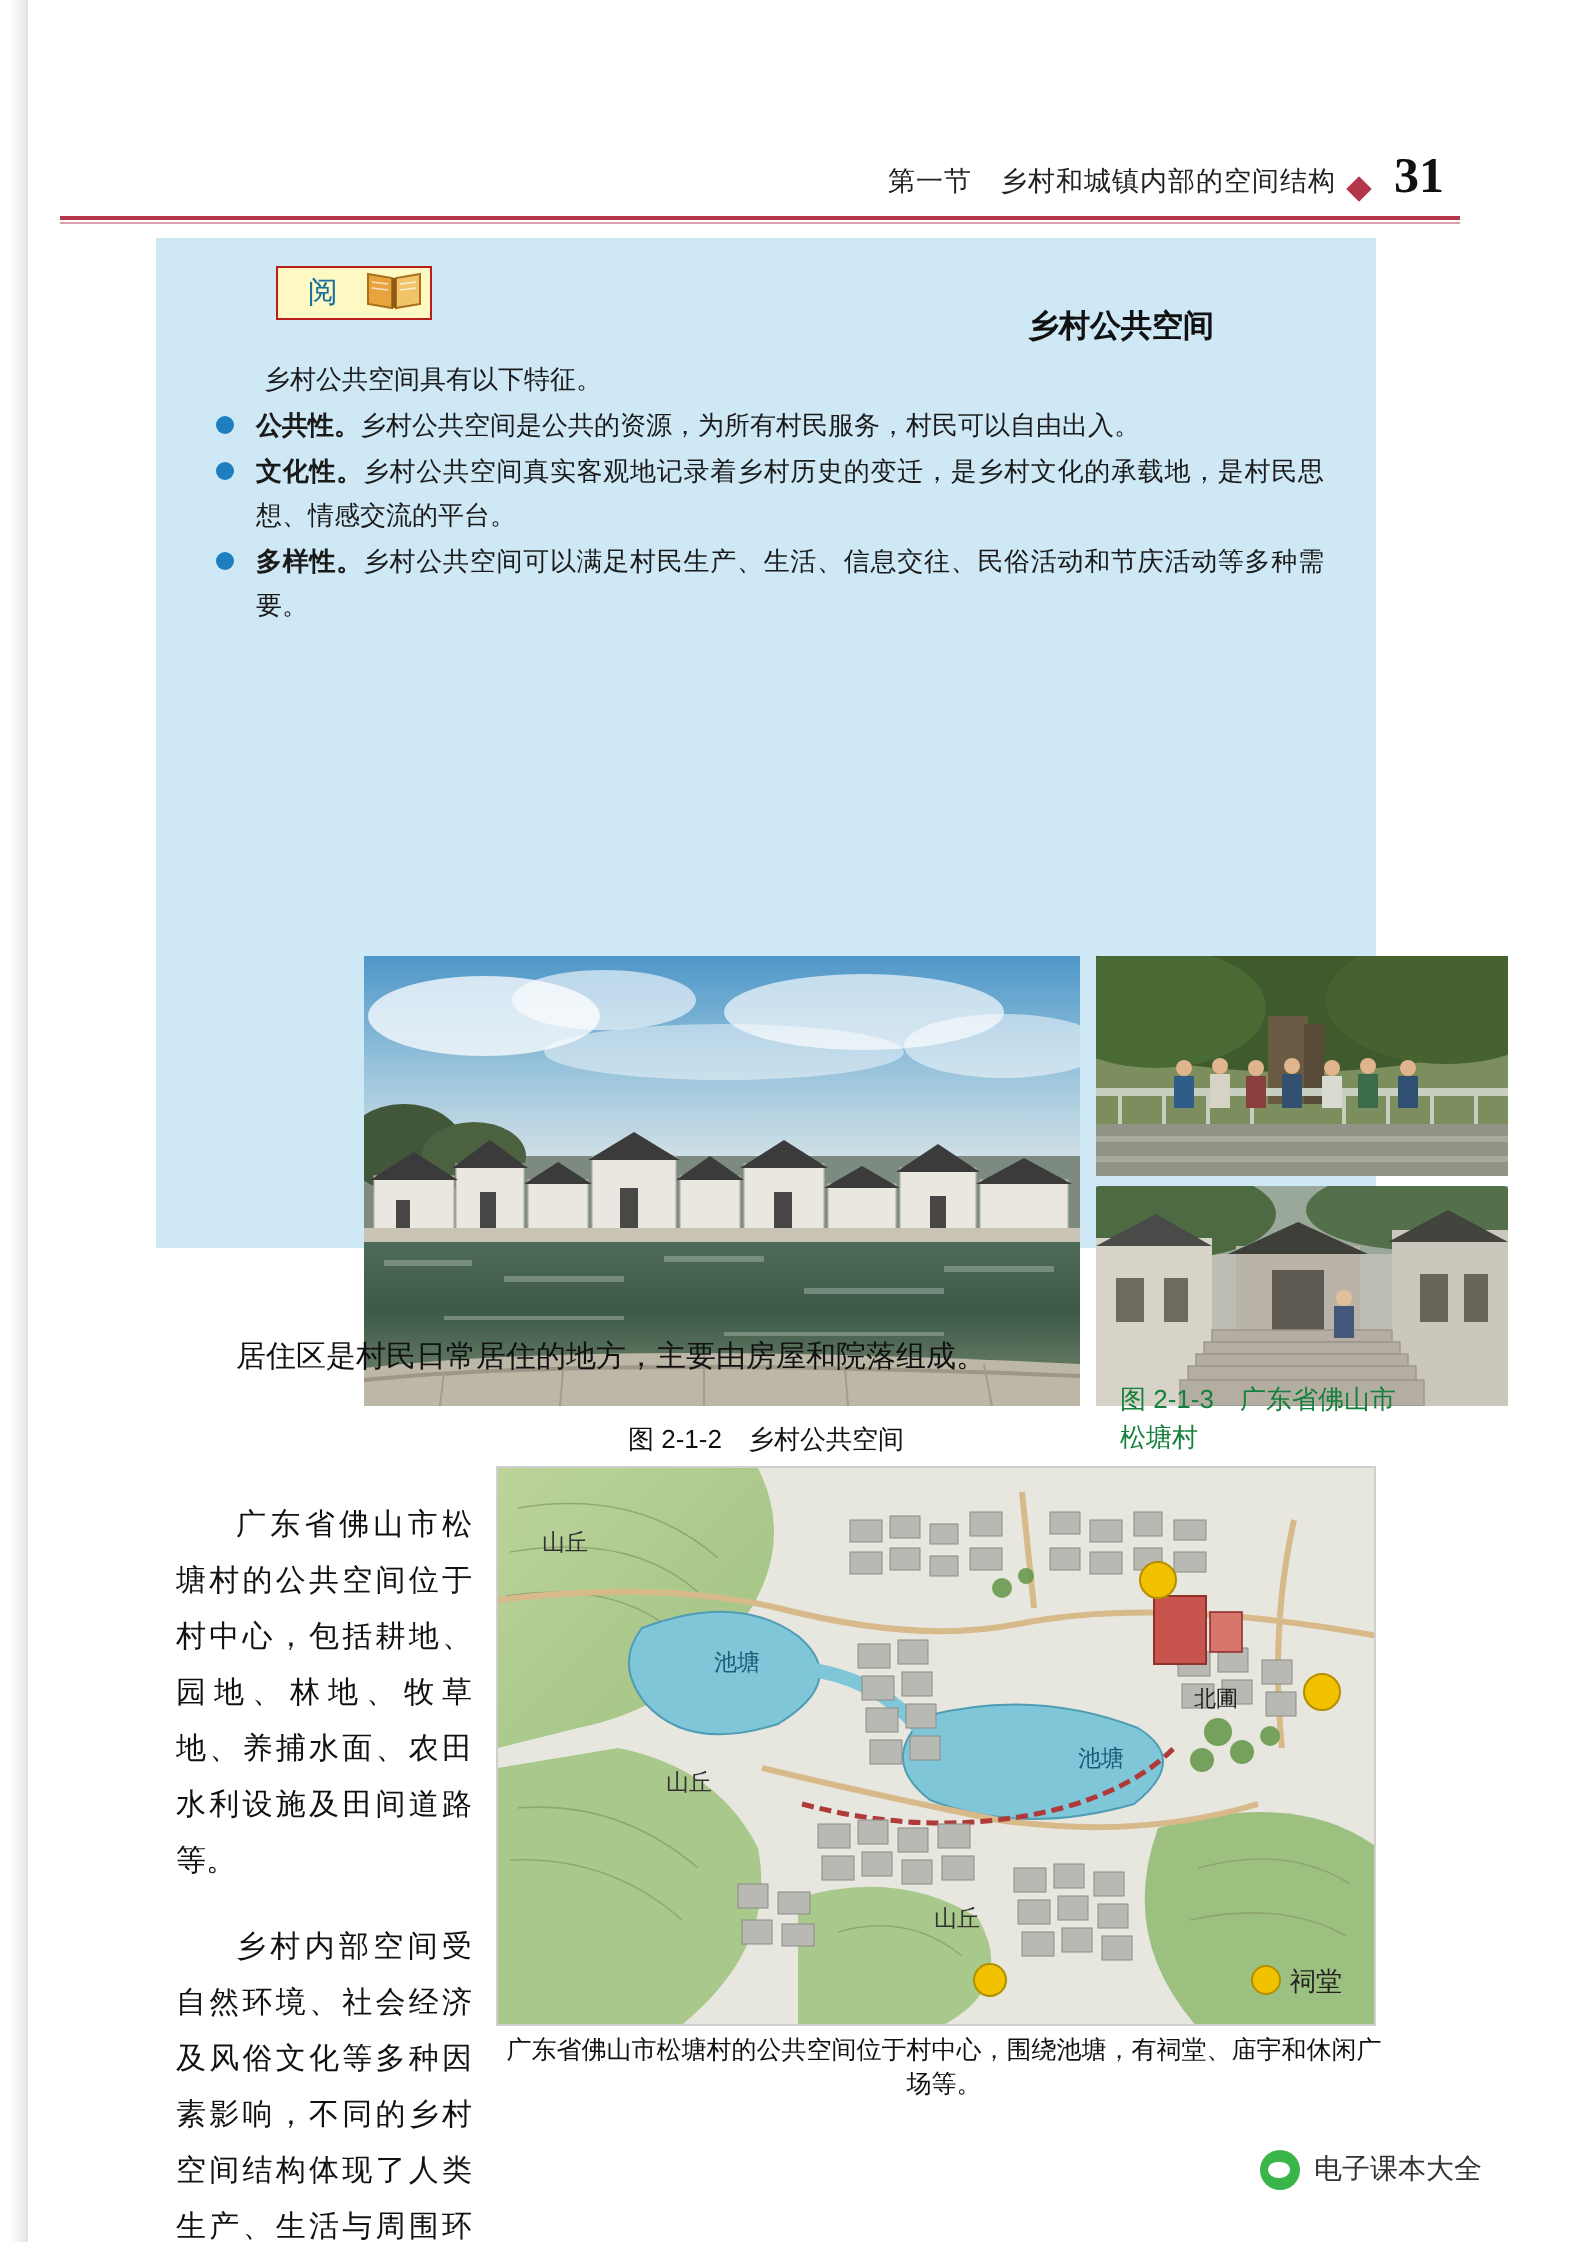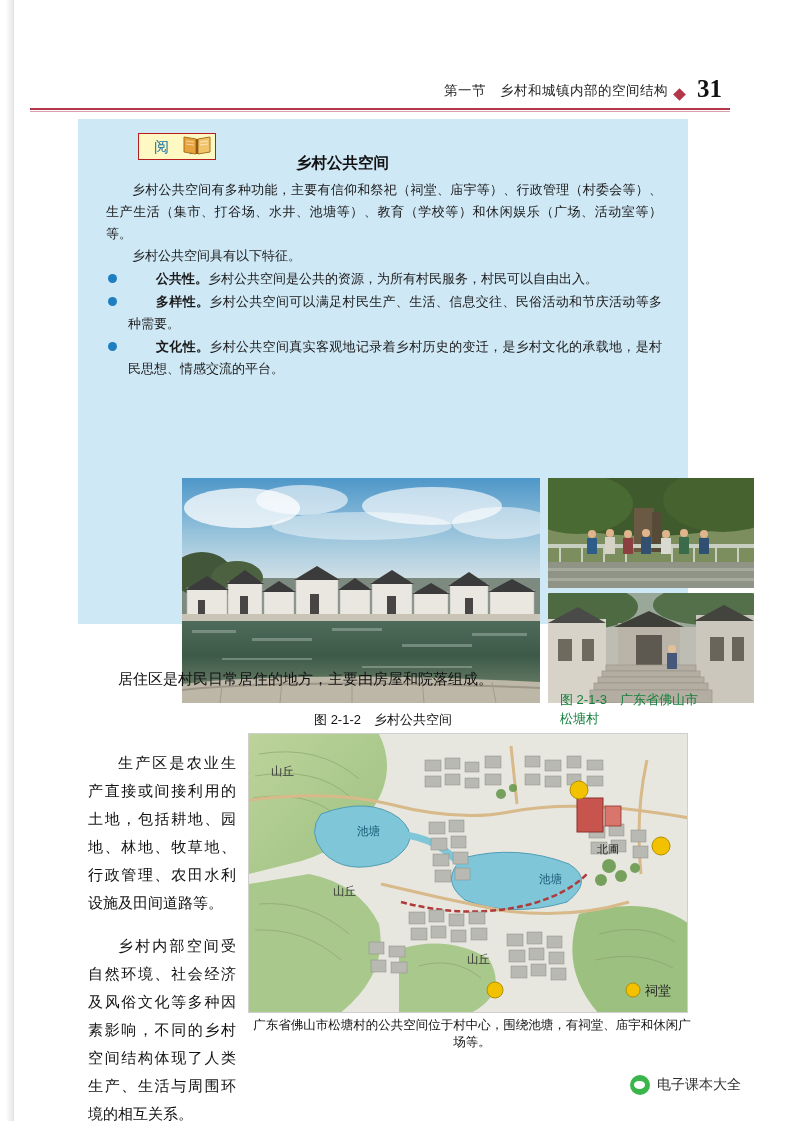--- a/index.html
+++ b/index.html
@@ -96,21 +96,21 @@
   }
   .book-icon {
     position: absolute;
     left: 104px; top: 14px;
     width: 30px; height: 24px;
   }
   .reading-title {
     position: absolute;
     left: 0; top: 34px;
     width: 529px;
-    text-align: center;
+    text-align: right;
     font-size: 15.5px;
     font-weight: bold;
     color: #111;
     font-family: "Liberation Sans", sans-serif;
   }
   .reading-body {
     position: absolute;
     left: 28px; top: 60px;
     width: 556px;
     font-size: 13px;
@@ -125,21 +125,21 @@
     padding-left: 22px;
     margin-top: 1px;
   }
   .bullet-dot {
     position: absolute;
     left: 2px; top: 6px;
     width: 9px; height: 9px;
     border-radius: 50%;
     background: #1d7fc0;
   }
-  .bullet-term { font-weight: bold; margin-left: 28px; }
+  .bullet-term { font-weight: bold; }
 
   
   .photo-main {
     position: absolute;
     left: 104px; top: 359px;
     width: 358px; height: 225px;
     overflow: hidden;
     background: #7d8a80;
   }
   .photo-tr {
@@ -289,36 +289,35 @@
         <path d="M4 8 L12 9" stroke="#fff" stroke-width="0.8" opacity="0.7"></path>
         <path d="M4 11 L12 12" stroke="#fff" stroke-width="0.8" opacity="0.7"></path>
         <path d="M18 9 L26 8" stroke="#fff" stroke-width="0.8" opacity="0.7"></path>
         <path d="M18 12 L26 11" stroke="#fff" stroke-width="0.8" opacity="0.7"></path>
       </svg>
     </div>
 
     <div class="reading-title">乡村公共空间</div>
 
     <div class="reading-body">
-      <p class="indent2">乡村公共空间有多种功能，主要有信仰和祭祀（祠堂、庙宇等）、行政管理（村委会等）、生产生活（集市、打谷场、水井、池塘等）、教育（学校等）和休闲娱乐（广场、活动室等）等。</p>
       <p class="indent2">乡村公共空间具有以下特征。</p>
 
       <div class="bullet-row">
         <span class="bullet-dot"></span>
         <span class="bullet-term">公共性。</span><span>乡村公共空间是公共的资源，为所有村民服务，村民可以自由出入。</span>
       </div>
 
       <div class="bullet-row">
         <span class="bullet-dot"></span>
-        <span class="bullet-term">多样性。</span><span>乡村公共空间可以满足村民生产、生活、信息交往、民俗活动和节庆活动等多种需要。</span>
+        <span class="bullet-term">文化性。</span><span>乡村公共空间真实客观地记录着乡村历史的变迁，是乡村文化的承载地，是村民思想、情感交流的平台。</span>
       </div>
 
       <div class="bullet-row">
         <span class="bullet-dot"></span>
-        <span class="bullet-term">文化性。</span><span>乡村公共空间真实客观地记录着乡村历史的变迁，是乡村文化的承载地，是村民思想、情感交流的平台。</span>
+        <span class="bullet-term">多样性。</span><span>乡村公共空间可以满足村民生产、生活、信息交往、民俗活动和节庆活动等多种需要。</span>
       </div>
     </div>
 
     <div class="photo-main">
       <svg width="358" height="225" viewBox="0 0 358 225" preserveAspectRatio="none">
         <defs>
           <linearGradient id="sky1" x1="0" y1="0" x2="0" y2="1">
             <stop offset="0%" stop-color="#4e97c9"></stop>
             <stop offset="60%" stop-color="#9dc6dd"></stop>
             <stop offset="100%" stop-color="#cfdfe6"></stop>
@@ -472,21 +471,21 @@
     </div>
 
     <div class="fig-caption-1">图 2-1-2　乡村公共空间</div>
   </div>
 
   <div class="body-top">
     <p class="indent2">居住区是村民日常居住的地方，主要由房屋和院落组成。</p>
   </div>
 
   <div class="body-left-col">
-    <p class="indent2">生产区是农业生产直接或间接利用的土地，包括耕地、园地、林地、牧草地、行政管理、农田水利设施及田间道路等。</p>
+    <p class="indent2">广东省佛山市松塘村的公共空间位于村中心，包括耕地、园地、林地、牧草地、养捕水面、农田水利设施及田间道路等。</p>
     <p class="indent2">乡村内部空间受自然环境、社会经济及风俗文化等多种因素影响，不同的乡村空间结构体现了人类生产、生活与周围环境的相互关系。</p>
   </div>
 
   <div style="position:absolute;left:236px;top:678px;width:452px;font-size:15px;line-height:28px;color:#111;"></div>
 
   <div class="fig-caption-2">图 2-1-3　广东省佛山市松塘村</div>
 
   <div class="map-box">
     <svg width="440" height="280" viewBox="0 0 440 280" preserveAspectRatio="none">
       <defs>

